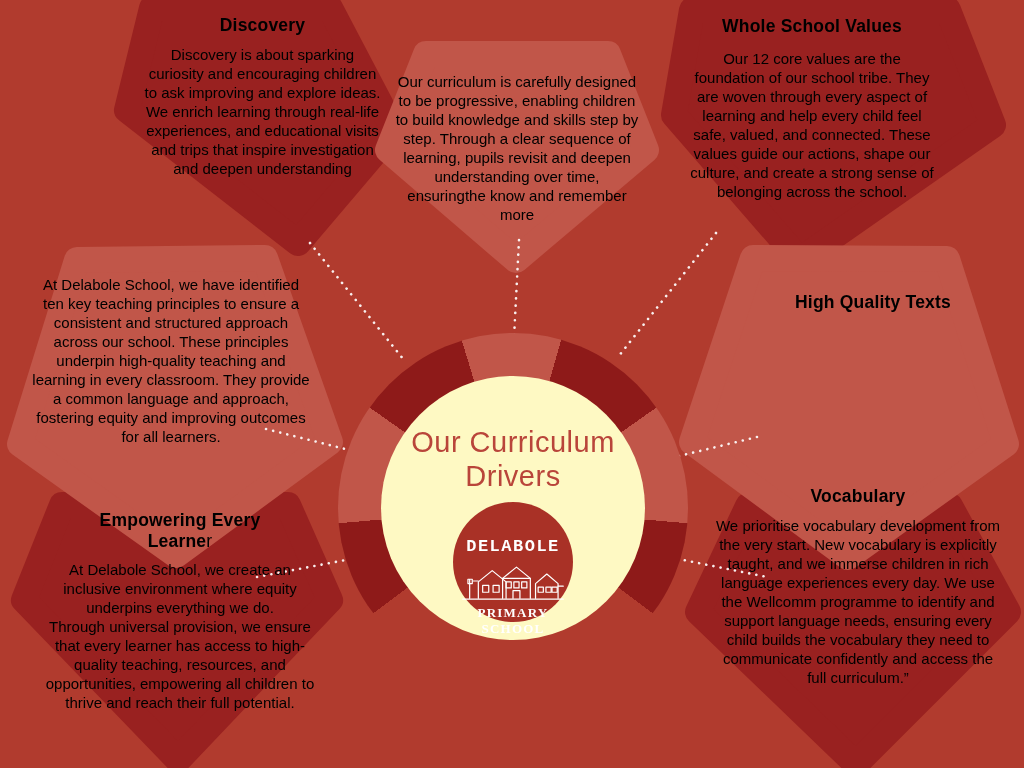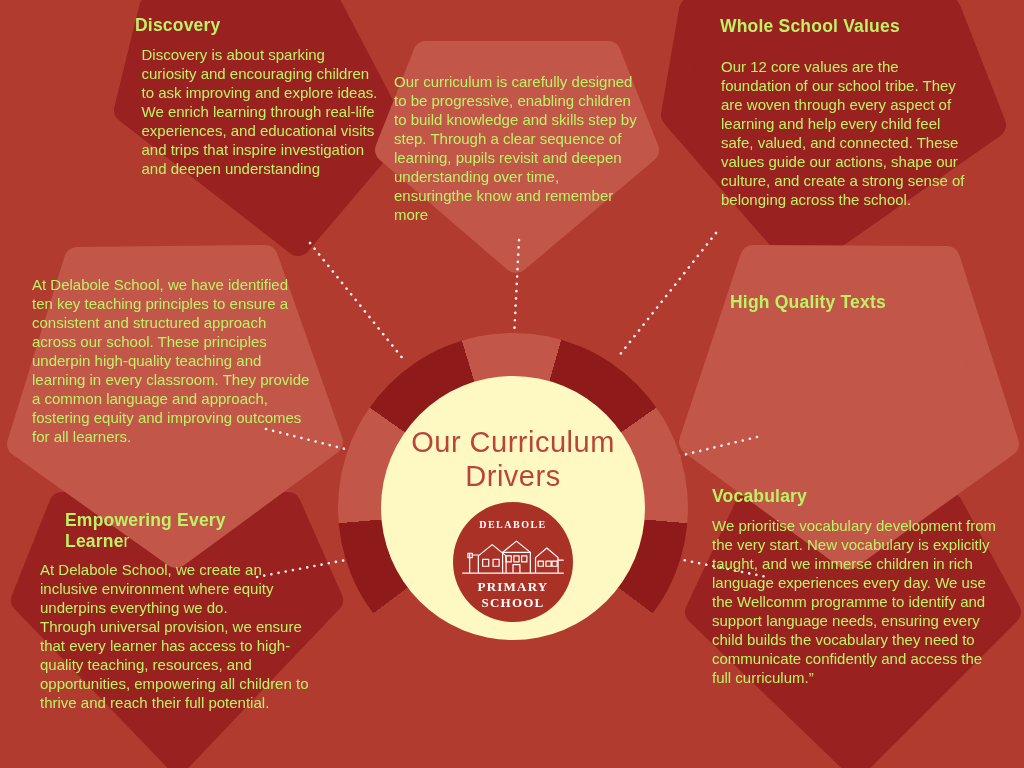--- a/index.html
+++ b/index.html
@@ -30,42 +30,42 @@
   }
   .hub-title{
     margin:50px auto 0 auto;width:240px;
     color:#B9453A;font-size:29px;line-height:1.16;letter-spacing:0.5px;font-weight:400;
   }
   .badge{
     position:absolute;left:72px;top:126px;width:120px;height:120px;border-radius:50%;
     background:#A93126;color:#ffffff;text-align:center;
   }
   .badge-name{
-    margin-top:17px;font-family:Liberation Serif, serif;font-weight:700;
-    font-size:10px;letter-spacing:1.5px;
+    margin-top:35px;font-family:Liberation Mono, monospace;font-weight:700;
+    font-size:17px;letter-spacing:1.5px;
   }
   .badge-art{display:block;margin:2px auto 0 auto;}
   .badge-type{
     margin-top:1px;font-family:"Liberation Serif", serif;font-weight:700;
     font-size:13px;letter-spacing:1.2px;
   }
   
-  .driver{position:absolute;color:#bef264;}
+  .driver{position:absolute;text-align:center;color:#000000;}
   .d-title{font-size:17.5px;font-weight:700;letter-spacing:0.2px;}
   .d-title .t-suffix{font-weight:400;}
   .d-body{
     margin:9px auto 0 auto;font-size:15px;line-height:1.27;font-weight:400;
     white-space:pre-line;
   }
   .t-discovery{left:135px;top:15px;width:255px;}
   .t-discovery .d-body{width:242px;}
   .t-knowledge{left:392px;top:60px;width:250px;}
   .t-knowledge .d-body{width:246px;margin-top:12px;}
-  .t-values{left:720px;top:16px;width:248px;}
-  .t-values .d-body{width:246px;margin-top:20px;}
+  .t-values{left:688px;top:16px;width:248px;}
+  .t-values .d-body{width:246px;margin-top:12px;}
   .t-pedagogy{left:28px;top:266px;width:286px;}
   .t-pedagogy .d-body{width:278px;}
   .t-texts{left:730px;top:292px;width:286px;}
   .t-texts .d-body{width:264px;}
   .t-empowering{left:40px;top:510px;width:280px;}
   .t-empowering .d-title{width:230px;margin:0 auto;}
   .t-empowering .d-body{width:280px;margin-top:8px;}
   .t-vocabulary{left:712px;top:486px;width:292px;}
   .t-vocabulary .d-body{width:292px;}
 </style>

